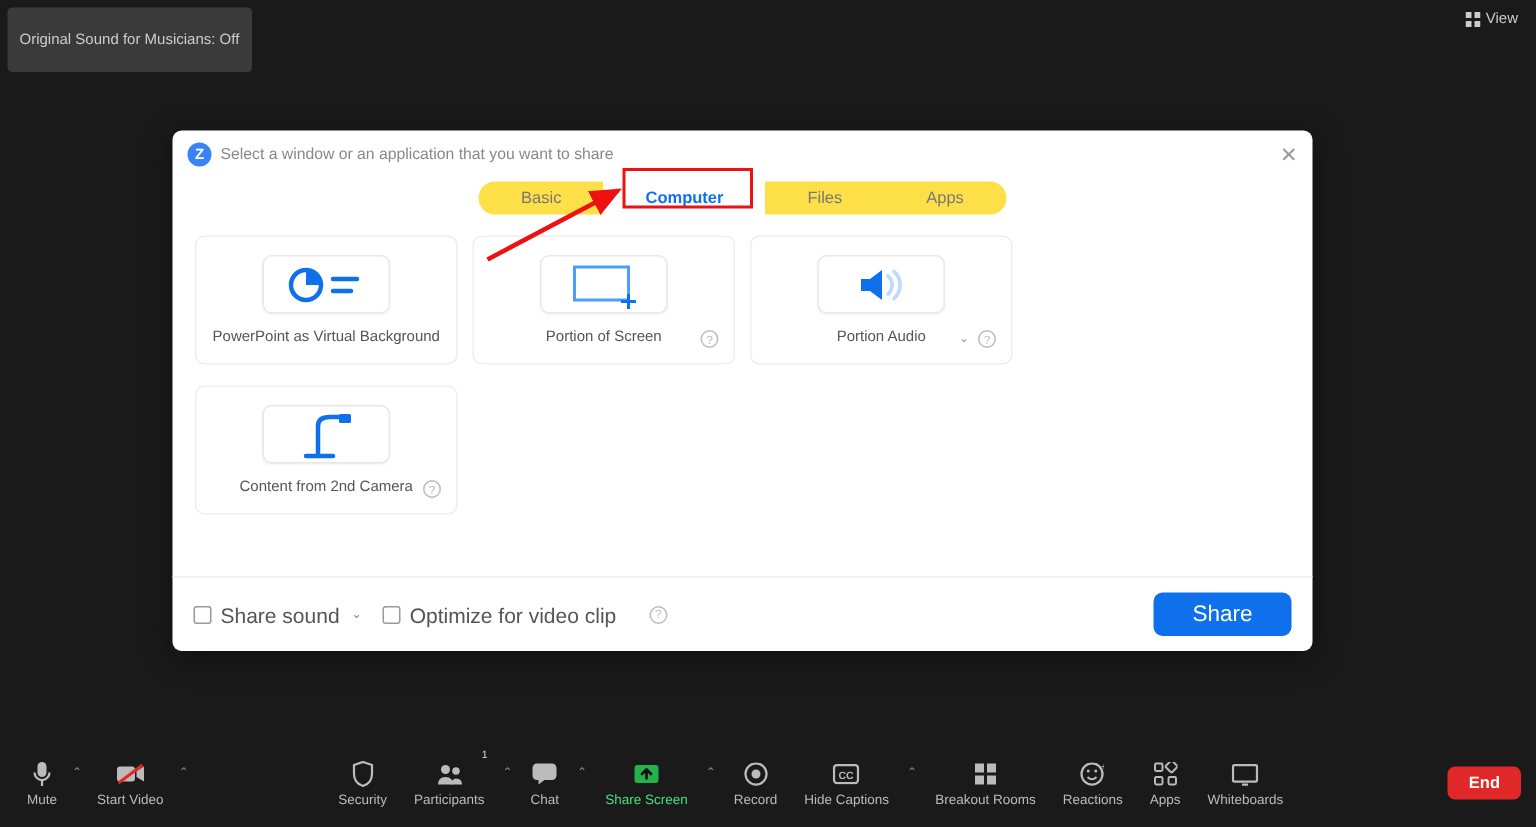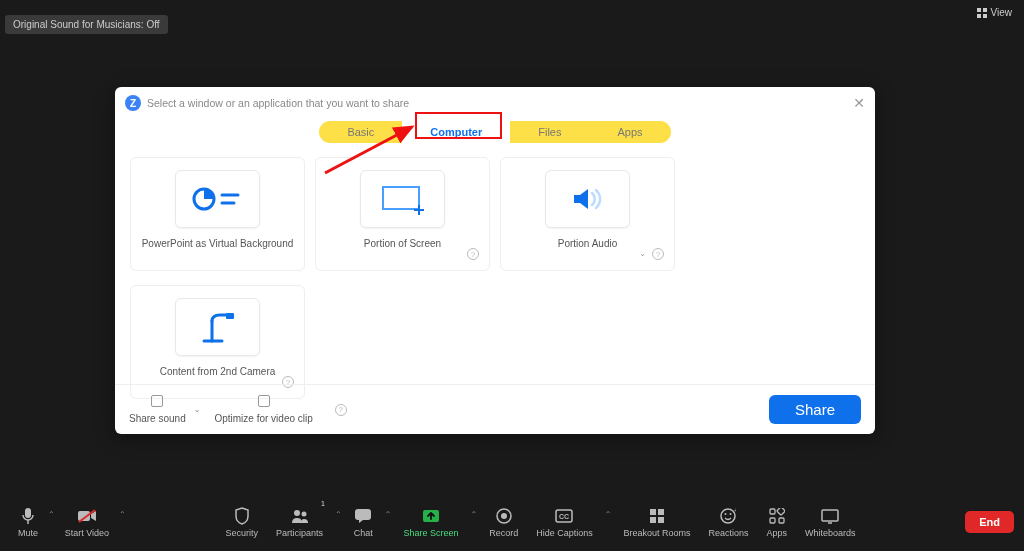--- a/index.html
+++ b/index.html
@@ -1,47 +1,47 @@
 <!DOCTYPE html>
 <html><head>
 <meta charset="utf-8">
 <style>
 * { box-sizing: border-box; margin: 0; padding: 0; }
 body { font-family: -apple-system, BlinkMacSystemFont, "Segoe UI", Arial, sans-serif; background: #1a1a1a; width: 1024px; height: 551px; overflow: hidden; position: relative; }
 
-.top-left-badge { position: absolute; top: 15px; left: 5px; background: #3a3a3a; color: #ccc; font-size: 10px; padding: 4px 8px; border-radius: 3px; }
+.top-left-badge { position: absolute; top: 5px; left: 5px; background: #3a3a3a; color: #ccc; font-size: 10px; padding: 16px 8px; border-radius: 3px; }
 .top-right-view { position: absolute; top: 7px; right: 12px; color: #ccc; font-size: 10px; display: flex; align-items: center; gap: 4px; }
 
 .dialog { position: absolute; top: 87px; left: 115px; width: 760px; height: 347px; background: #fff; border-radius: 6px; box-shadow: 0 4px 20px rgba(0,0,0,.4); }
 
 .dialog-header { display: flex; align-items: center; padding: 8px 10px; position: relative; }
 .zoom-icon { width: 16px; height: 16px; background: #3b82f6; border-radius: 50%; display: flex; align-items: center; justify-content: center; color: #fff; font-size: 10px; font-weight: bold; margin-right: 6px; }
 .dialog-title { font-size: 10.5px; color: #888; }
 .close-btn { position: absolute; right: 10px; top: 8px; color: #999; font-size: 14px; cursor: pointer; }
 
 .tabs { display: flex; justify-content: center; gap: 0; margin-top: 2px; margin-bottom: 10px; }
 .tab { padding: 5px 28px; font-size: 11px; color: #777; background: #fde047; cursor: pointer; }
 .tab:first-child { border-radius: 12px 0 0 12px; }
 .tab:last-child { border-radius: 0 12px 12px 0; }
 .tab.active { background: #fff; color: #0e71eb; font-weight: 600; }
 
 .highlight-box { position: absolute; top: 112px; left: 415px; width: 87px; height: 27px; border: 2.5px solid #e11; pointer-events: none; z-index: 5; }
 .red-arrow { position: absolute; top: 121px; left: 320px; z-index: 5; pointer-events: none; }
 
 .cards { display: grid; grid-template-columns: repeat(4, 1fr); gap: 10px; padding: 4px 15px; }
-.card { border: 1px solid #eee; border-radius: 6px; height: 114px; display: flex; flex-direction: column; align-items: center; justify-content: flex-start; padding: 12px 8px; position: relative; cursor: pointer; }
+.card { border: 1px solid #eee; border-radius: 6px; height: 86px; display: flex; flex-direction: column; align-items: center; justify-content: flex-start; padding: 12px 8px; position: relative; cursor: pointer; }
 .card-icon-box { background: #fff; border: 1px solid #e8e8e8; border-radius: 6px; width: 85px; height: 58px; display: flex; align-items: center; justify-content: center; margin-bottom: 10px; box-shadow: 0 1px 2px rgba(0,0,0,.05); }
 .card-label { font-size: 10px; color: #555; text-align: center; }
 .help-icon { position: absolute; bottom: 10px; right: 10px; width: 12px; height: 12px; border: 1px solid #bbb; border-radius: 50%; font-size: 8px; color: #bbb; display: flex; align-items: center; justify-content: center; }
 .chevron-sm { position: absolute; bottom: 12px; right: 28px; font-size: 8px; color: #999; }
 
 .row2 { display: grid; grid-template-columns: repeat(4, 1fr); gap: 10px; padding: 10px 15px 0; }
 
 .dialog-footer { position: absolute; bottom: 0; left: 0; right: 0; border-top: 1px solid #eee; padding: 10px 14px; display: flex; align-items: center; }
-.chk { display: flex; align-items: center; gap: 6px; font-size: 10px; color: #555; margin-right: 18px; flex-direction: column; }
+.chk { display: flex; align-items: center; gap: 6px; font-size: 14px; color: #555; margin-right: 18px; }
 .chk-box { width: 12px; height: 12px; border: 1.5px solid #999; border-radius: 2px; }
 .footer-chevron { font-size: 8px; color: #888; margin-left: -10px; margin-right: 14px; }
 .help-icon-ft { width: 12px; height: 12px; border: 1px solid #bbb; border-radius: 50%; font-size: 8px; color: #bbb; display: flex; align-items: center; justify-content: center; margin-left: 4px; }
 .share-btn { margin-left: auto; background: #0e71eb; color: #fff; font-size: 15px; padding: 6px 26px; border-radius: 6px; border: none; cursor: pointer; font-weight: 500; }
 
 .bottom-bar { position: absolute; bottom: 0; left: 0; right: 0; height: 58px; display: flex; align-items: center; padding: 0 10px; }
 .bb-item { display: flex; flex-direction: column; align-items: center; justify-content: center; color: #bbb; font-size: 9px; padding: 4px 8px; gap: 2px; position: relative; cursor: pointer; }
 .bb-item.green { color: #4ade80; }
 .bb-item .bi-ico { height: 20px; display: flex; align-items: center; justify-content: center; }
 .bb-chevron { color: #888; font-size: 8px; align-self: center; padding: 0 2px; margin-top: -16px; }

